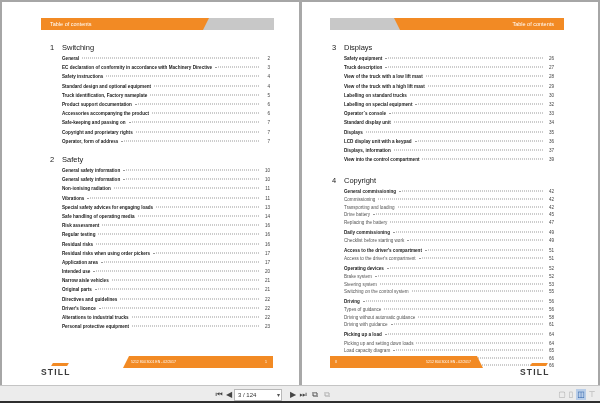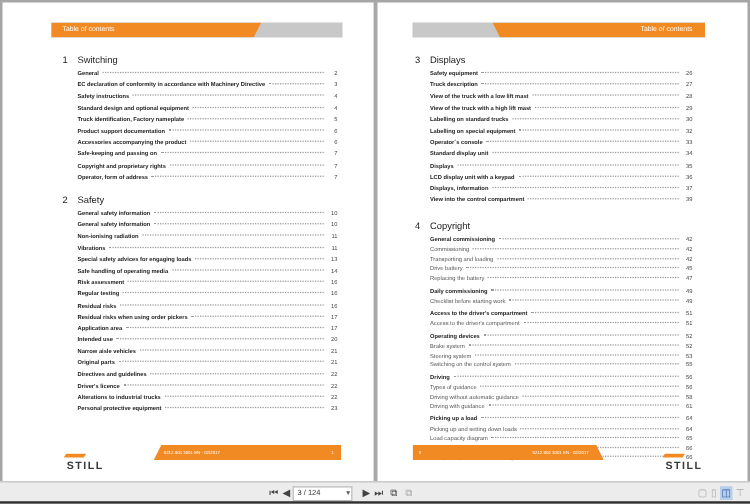--- a/index.html
+++ b/index.html
@@ -36,21 +36,21 @@
   .footer { position: absolute; top: 354px; height: 12px; background: #f28a24; color: #fff; font-size: 3.5px; line-height: 12px; }
   .page.left .footer { left: 121px; width: 150px; clip-path: polygon(6px 0, 100% 0, 100% 100%, 0 100%); padding-left: 8px; }
   .page.left .footer .pgnum { position: absolute; right: 6px; top: 0; }
   .page.right .footer { left: 28px; width: 153px; clip-path: polygon(0 0, calc(100% - 6px) 0, 100% 100%, 0 100%); padding-left: 5px; }
   .page.right .footer .docid { position: absolute; right: 12px; top: 0; }
 
   .logo { position: absolute; top: 361px; width: 42px; height: 14px; }
   .page.left .logo { left: 39px; }
   .page.right .logo { left: 218px; }
   .logo .bar { position: absolute; top: 0; left: 11px; width: 16px; height: 3px; background: #f28a24; transform: skewX(-30deg); }
-  .logo .word { position: absolute; top: 4px; left: 0; width: 42px; font-size: 8.5px; font-weight: bold; letter-spacing: 1.2px; color: #3a3a3a; text-align: right; }
+  .logo .word { position: absolute; top: 4px; left: 0; width: 42px; font-size: 8.5px; font-weight: bold; letter-spacing: 1.2px; color: #3a3a3a; text-align: left; }
 
   .toolbar { position: absolute; left: 0; top: 385px; width: 600px; height: 18px; background: #ececec; border-top: 1px solid #c4c4c4; }
   .tb-btn { position: absolute; top: 3px; width: 10px; height: 11px; font-size: 8px; color: #444; text-align: center; line-height: 11px; cursor: pointer; }
   .page-input { position: absolute; left: 234px; top: 3px; width: 48px; height: 12px; border: 1px solid #b8b8b8; background: #fff; font-size: 6px; line-height: 10px; padding-left: 3px; color: #333; }
   .page-drop { position: absolute; left: 277px; top: 3px; width: 8px; height: 12px; font-size: 6px; line-height: 12px; color: #555; }
   .tb-grey { color: #aaa; }
   .tb-sel { background: #b8cde8; color: #2a5fa8; }
   .bottom-strip { position: absolute; left: 0; top: 401px; width: 600px; height: 2px; background: #2e2e2e; }
 </style>
 </head>

